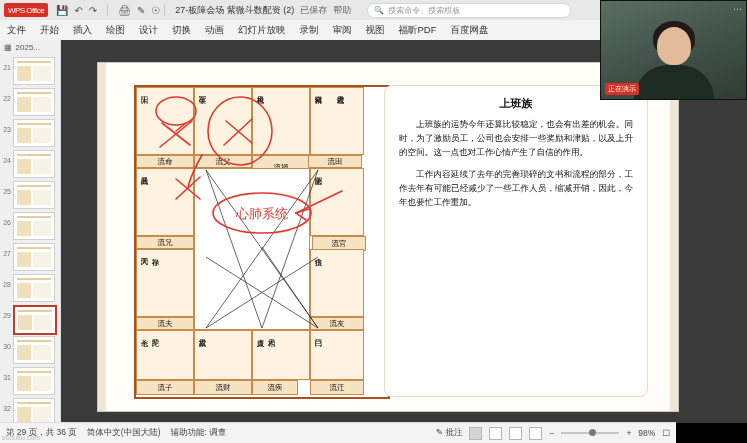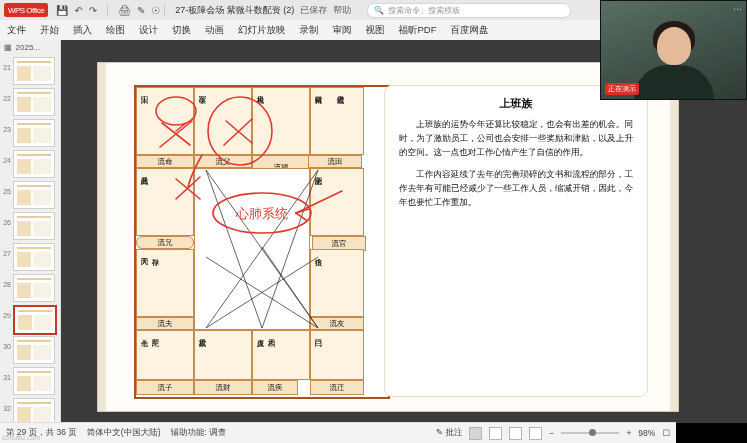--- a/index.html
+++ b/index.html
@@ -312,21 +312,21 @@
           </div>
 
           <div class="bandcell" style="left:0;top:68px;width:58px;height:13px;">流命</div>
           <div class="bandcell" style="left:58px;top:68px;width:58px;height:13px;">流父</div>
           <div class="bandcell" style="left:116px;top:68px;width:58px;height:26px;">流福</div>
           <div class="bandcell" style="left:172px;top:68px;width:54px;height:13px;">流田</div>
 
           <div class="cell" style="left:0;top:81px;width:58px;height:68px;">
             <div class="cn">武曲忌</div>
           </div>
-          <div class="bandcell" style="left:0;top:149px;width:58px;height:13px;border-radius:6px;">流兄</div>
+          <div class="bandcell" style="left:0;top:149px;width:58px;height:13px;">流兄</div>
           <div class="cell" style="left:0;top:162px;width:58px;height:68px;">
             <div class="cn">天同</div>
             <div class="cn cn2">禄存</div>
           </div>
           <div class="bandcell" style="left:0;top:230px;width:58px;height:13px;">流夫</div>
 
           <div class="cell" style="left:174px;top:81px;width:54px;height:68px;">
             <div class="cn">太阴总</div>
           </div>
           <div class="bandcell" style="left:176px;top:149px;width:54px;height:15px;">流官</div>

